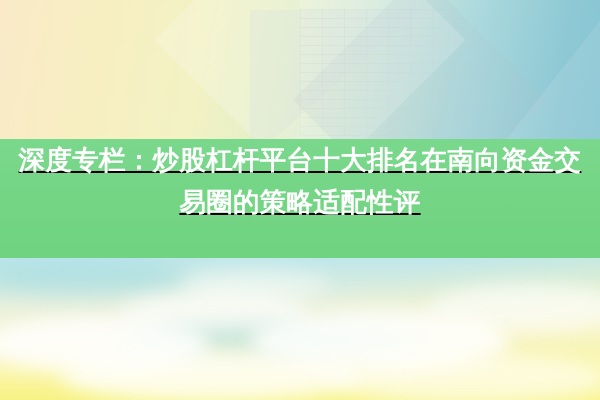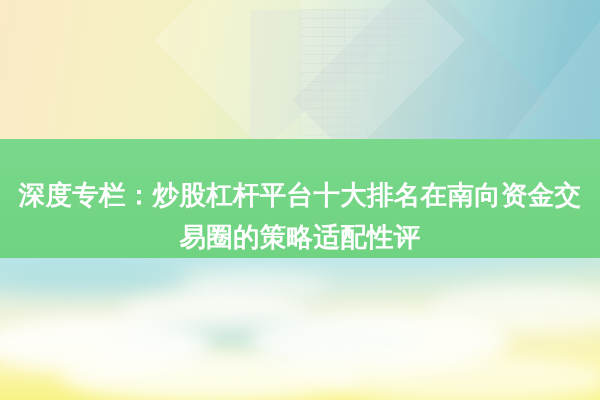--- a/index.html
+++ b/index.html
@@ -79,24 +79,25 @@
   }
 
   
   .title-band {
     position: absolute;
     left: 0; top: 139px;
     width: 600px;
     height: 119px;
     background: linear-gradient(180deg, #7ad88c 0%, #74d585 50%, #6fd381 100%);
     display: flex;
-    align-items: flex-end;
+    align-items: flex-start;
     justify-content: center;
     box-sizing: border-box;
     padding: 0 8px;
+    text-decoration: underline;
   }
   .title-text {
     color: #ffffff;
     font-size: 26.5px;
     font-weight: 700;
     line-height: 42px;
     text-align: center;
     letter-spacing: 0.3px;
     width: 100%;
     word-break: break-all;

